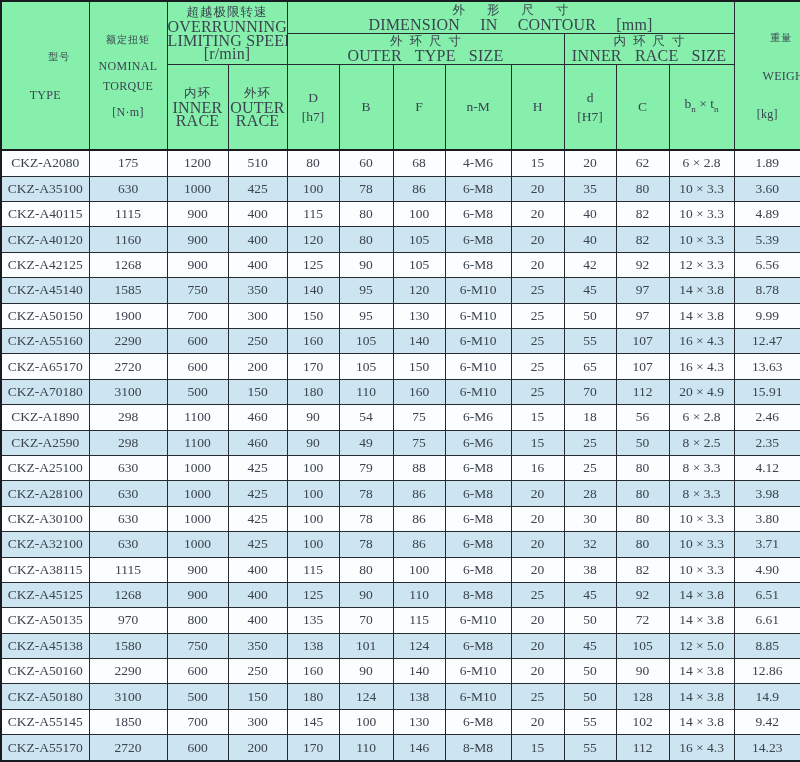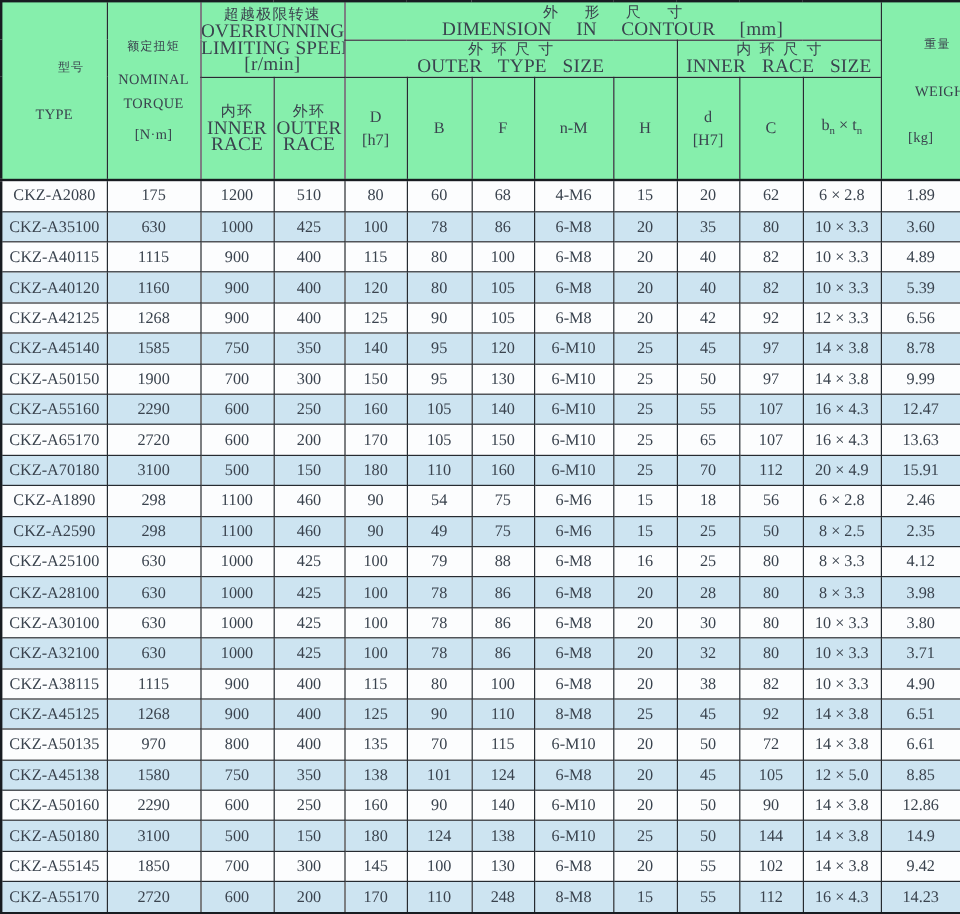--- a/index.html
+++ b/index.html
@@ -444,21 +444,21 @@
     <td>CKZ-A50180</td>
     <td>3100</td>
     <td>500</td>
     <td>150</td>
     <td>180</td>
     <td>124</td>
     <td>138</td>
     <td>6-M10</td>
     <td>25</td>
     <td>50</td>
-    <td>144</td>
+    <td>128</td>
     <td>14 × 3.8</td>
     <td>14.9</td>
   </tr>
         <tr>
     <td>CKZ-A55145</td>
     <td>1850</td>
     <td>700</td>
     <td>300</td>
     <td>145</td>
     <td>100</td>
@@ -470,21 +470,21 @@
     <td>14 × 3.8</td>
     <td>9.42</td>
   </tr>
         <tr>
     <td>CKZ-A55170</td>
     <td>2720</td>
     <td>600</td>
     <td>200</td>
     <td>170</td>
     <td>110</td>
-    <td>248</td>
+    <td>146</td>
     <td>8-M8</td>
     <td>15</td>
     <td>55</td>
     <td>112</td>
     <td>16 × 4.3</td>
     <td>14.23</td>
   </tr>
       </tbody>
   </table>
 </div>

